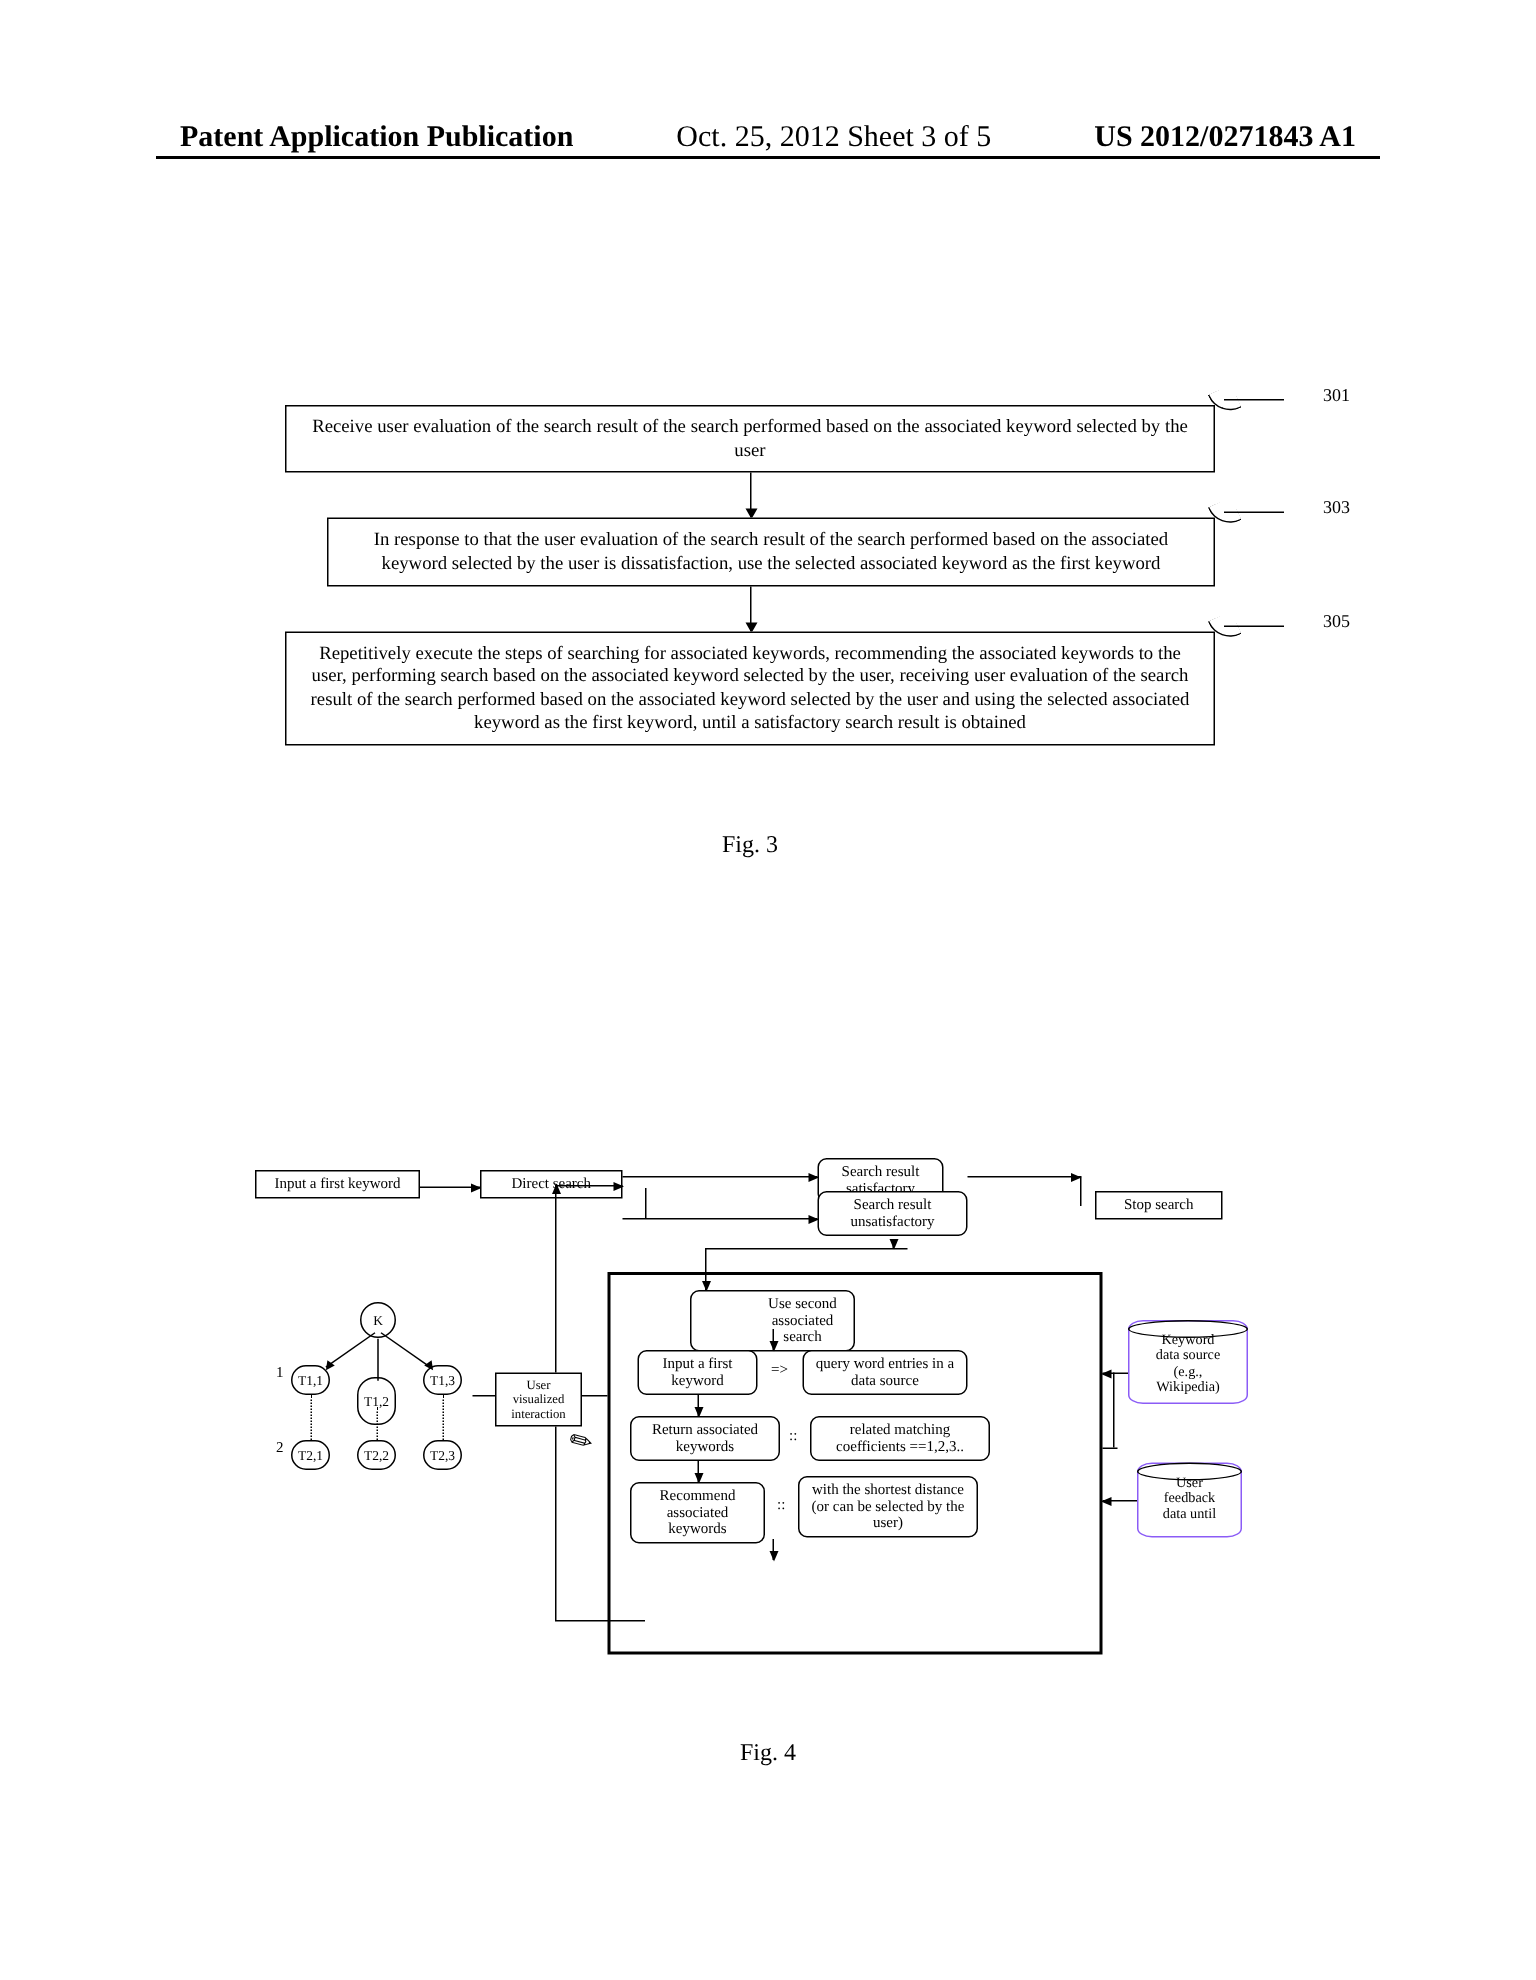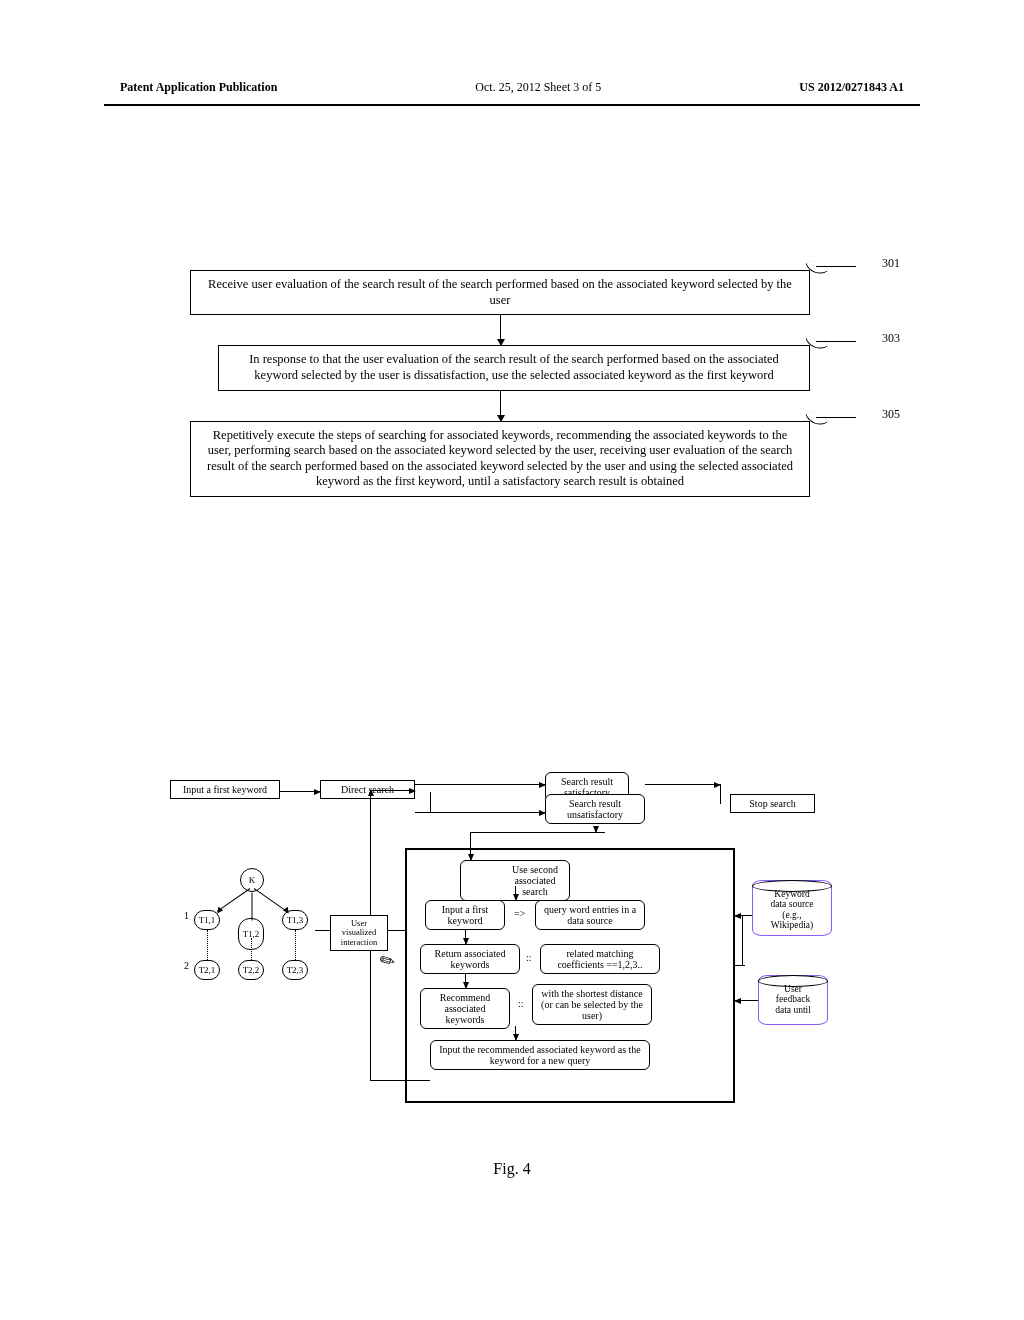--- a/index.html
+++ b/index.html
@@ -12,21 +12,21 @@
     position: relative;
   }
   .header {
     position: absolute;
     top: 80px;
     left: 0;
     right: 0;
     padding: 0 120px;
     display: flex;
     justify-content: space-between;
-    font-size: 12px;
+    font-size: 20px;
   }
   .header-left { font-weight: bold; }
   .header-right { font-weight: bold; }
   .hr-line {
     position: absolute;
     top: 104px;
     left: 104px;
     right: 104px;
     border-top: 2px solid #000;
   }
@@ -235,20 +235,21 @@
     <div class="fc-lead" style="top:-4px; right:-46px;"></div>
     <div class="fc-label" style="top:-14px;">303</div>
     <div class="fc-box">In response to that the user evaluation of the search result of the search performed based on the associated keyword selected by the user is dissatisfaction, use the selected associated keyword as the first keyword</div>
   </div>
   <div class="fc-conn"></div>
   <div style="position:relative;">
     <div class="fc-lead" style="top:-4px; right:-46px;"></div>
     <div class="fc-label" style="top:-14px;">305</div>
     <div class="fc-box">Repetitively execute the steps of searching for associated keywords, recommending the associated keywords to the user, performing search based on the associated keyword selected by the user, receiving user evaluation of the search result of the search performed based on the associated keyword selected by the user and using the selected associated keyword as the first keyword, until a satisfactory search result is obtained</div>
   </div>
+  <div class="fig-caption">Fig. 3</div>
 </div>
 
 <div class="fig4">
 
   <div class="sm-box" style="top:10px; left:0; width:110px;">Input a first keyword</div>
   <div class="arrow-h r" style="top:21px; left:110px; width:40px;"></div>
   <div class="sm-box" style="top:10px; left:150px; width:95px;">Direct search</div>
 
   <div class="arrow-h r" style="top:14px; left:245px; width:130px;"></div>
   <div class="sm-box rounded" style="top:2px; left:375px; width:84px;">Search result satisfactory</div>
@@ -278,21 +279,20 @@
   <div class="sm-box rounded" style="top:174px; left:250px; width:100px;">Return associated keywords</div>
   <span style="position:absolute; top:182px; left:356px; font-size:10px;">::</span>
   <div class="sm-box rounded" style="top:174px; left:370px; width:120px;">related matching coefficients ==1,2,3..</div>
 
   <div class="arrow-v d" style="top:204px; left:295px; height:14px;"></div>
   <div class="sm-box rounded" style="top:218px; left:250px; width:90px;">Recommend associated keywords</div>
   <span style="position:absolute; top:228px; left:348px; font-size:10px;">::</span>
   <div class="sm-box rounded" style="top:214px; left:362px; width:120px;">with the shortest distance (or can be selected by the user)</div>
 
   <div class="arrow-v d" style="top:256px; left:345px; height:14px;"></div>
-  <div class="sm-box rounded" style="top:270px; left:260px; width:220px;">Input the recommended associated keyword as the keyword for a new query</div>
 
   <div class="arrow-v u" style="top:20px; left:200px; height:290px;"></div>
   <div class="arrow-h" style="top:310px; left:200px; width:60px;"></div>
   <div class="arrow-h r" style="top:20px; left:200px; width:45px;"></div>
 
   <div class="sm-box" style="top:145px; left:160px; width:58px; border:1px solid #000; font-size:8.5px;">User visualized interaction</div>
   <div class="arrow-h" style="top:160px; left:145px; width:15px;"></div>
   <div class="arrow-h" style="top:160px; left:218px; width:17px;"></div>
   <span class="pen-icon" style="top:180px; left:210px;">✎</span>
 

